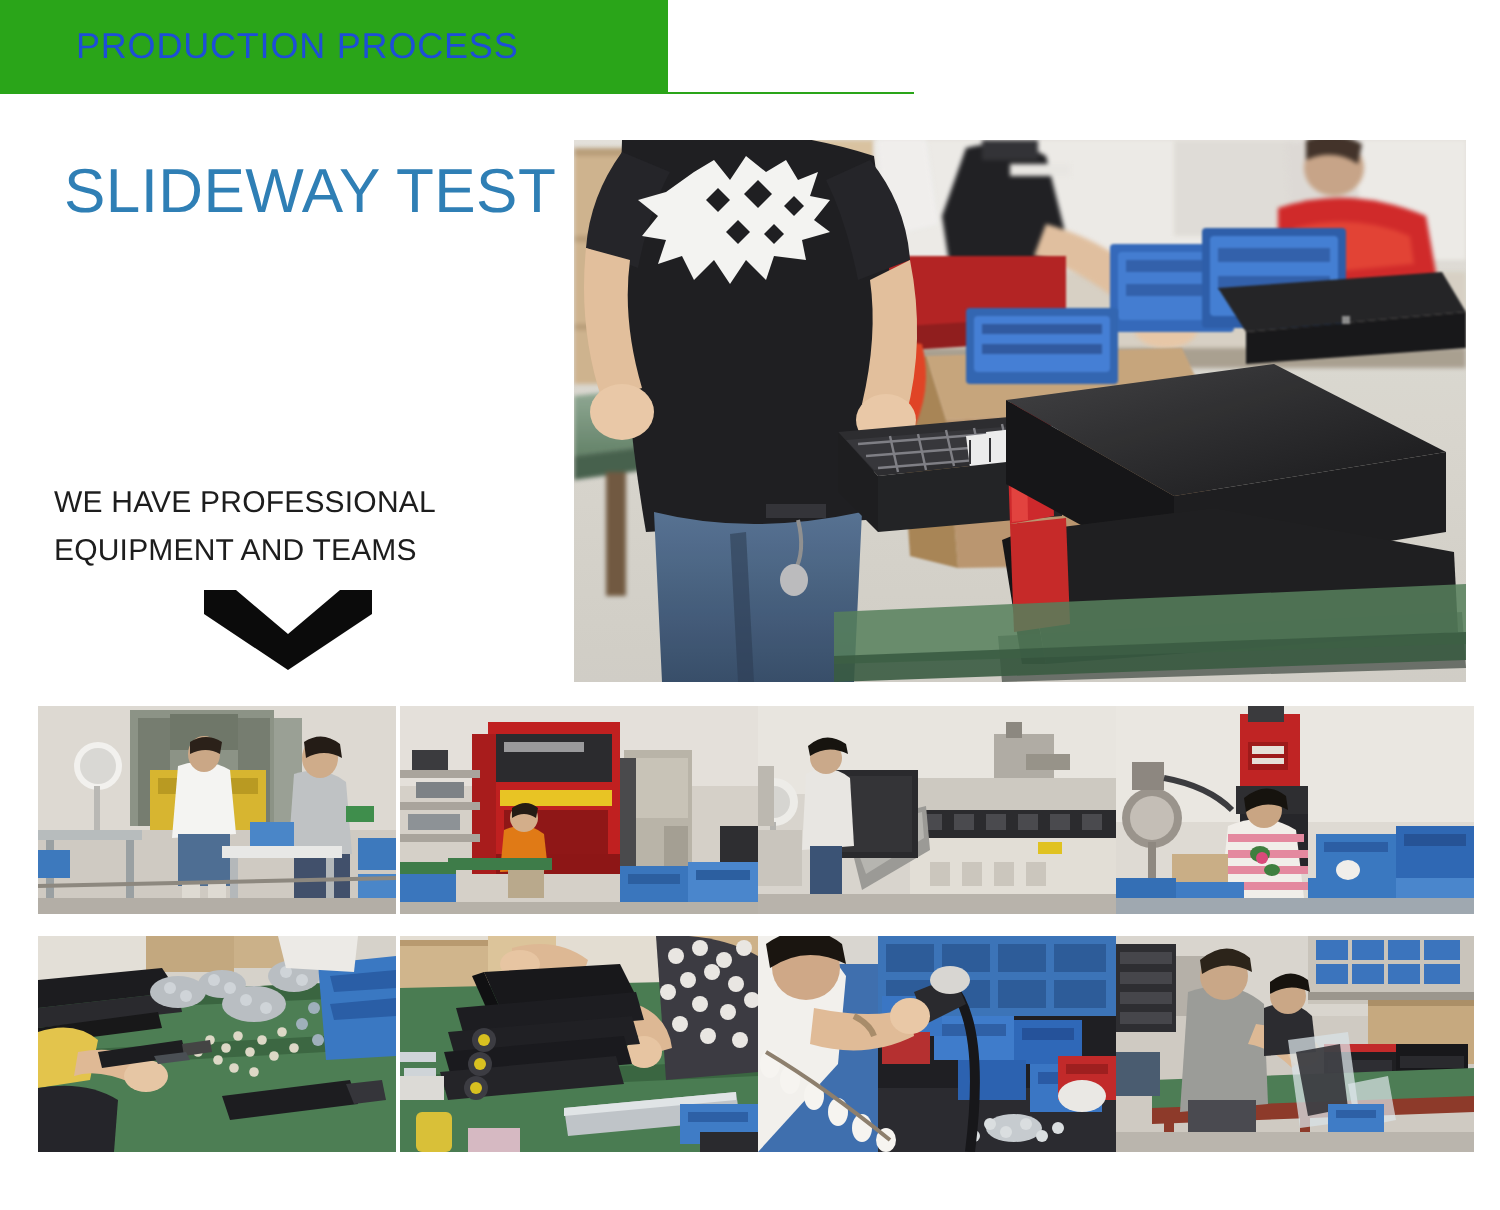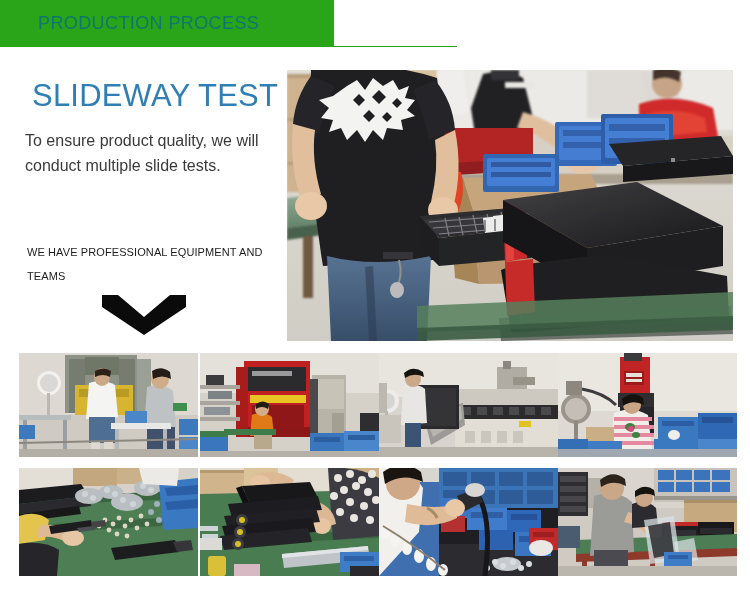--- a/index.html
+++ b/index.html
@@ -27,21 +27,21 @@
     width: 334px;
     height: 47px;
     background: #2aa519;
   }
   .header-title {
     position: absolute;
     left: 38px;
     top: 13px;
     font-size: 18px;
     letter-spacing: 0.4px;
-    color: #0f766e;
+    color: #1d4ed8;
     font-weight: 400;
     white-space: nowrap;
   }
   .header-rule {
     position: absolute;
     left: 334px;
     top: 46px;
     width: 123px;
     height: 1px;
     background: #2aa519;
@@ -65,21 +65,21 @@
     width: 250px;
     font-size: 16px;
     line-height: 25px;
     color: #3a3a3a;
   }
   .tagline {
     position: absolute;
     left: 27px;
     top: 240px;
     width: 252px;
-    font-size: 11px;
+    font-size: 15px;
     line-height: 24px;
     color: #1d1d1d;
     letter-spacing: 0.1px;
   }
   .chevron-wrap {
     position: absolute;
     left: 102px;
     top: 295px;
     width: 84px;
     height: 40px;
@@ -111,21 +111,20 @@
 </head>
 <body>
 
 <div id="page">
 
   <div class="header-band"></div>
   <div class="header-title">PRODUCTION PROCESS</div>
   <div class="header-rule"></div>
 
   <div class="headline">SLIDEWAY TEST</div>
-  <div class="subcopy">To ensure product quality, we will conduct multiple slide tests.</div>
   <div class="tagline">WE HAVE PROFESSIONAL EQUIPMENT AND TEAMS</div>
 
   <div class="chevron-wrap">
     <svg width="84" height="40" viewBox="0 0 84 40">
       <polygon points="0,0 16,0 42,22 68,0 84,0 84,12 42,40 0,12" fill="#0b0b0b"></polygon>
     </svg>
   </div>
 
   <div class="photo hero">
     <svg class="scene" viewBox="0 0 446 271" preserveAspectRatio="none">

